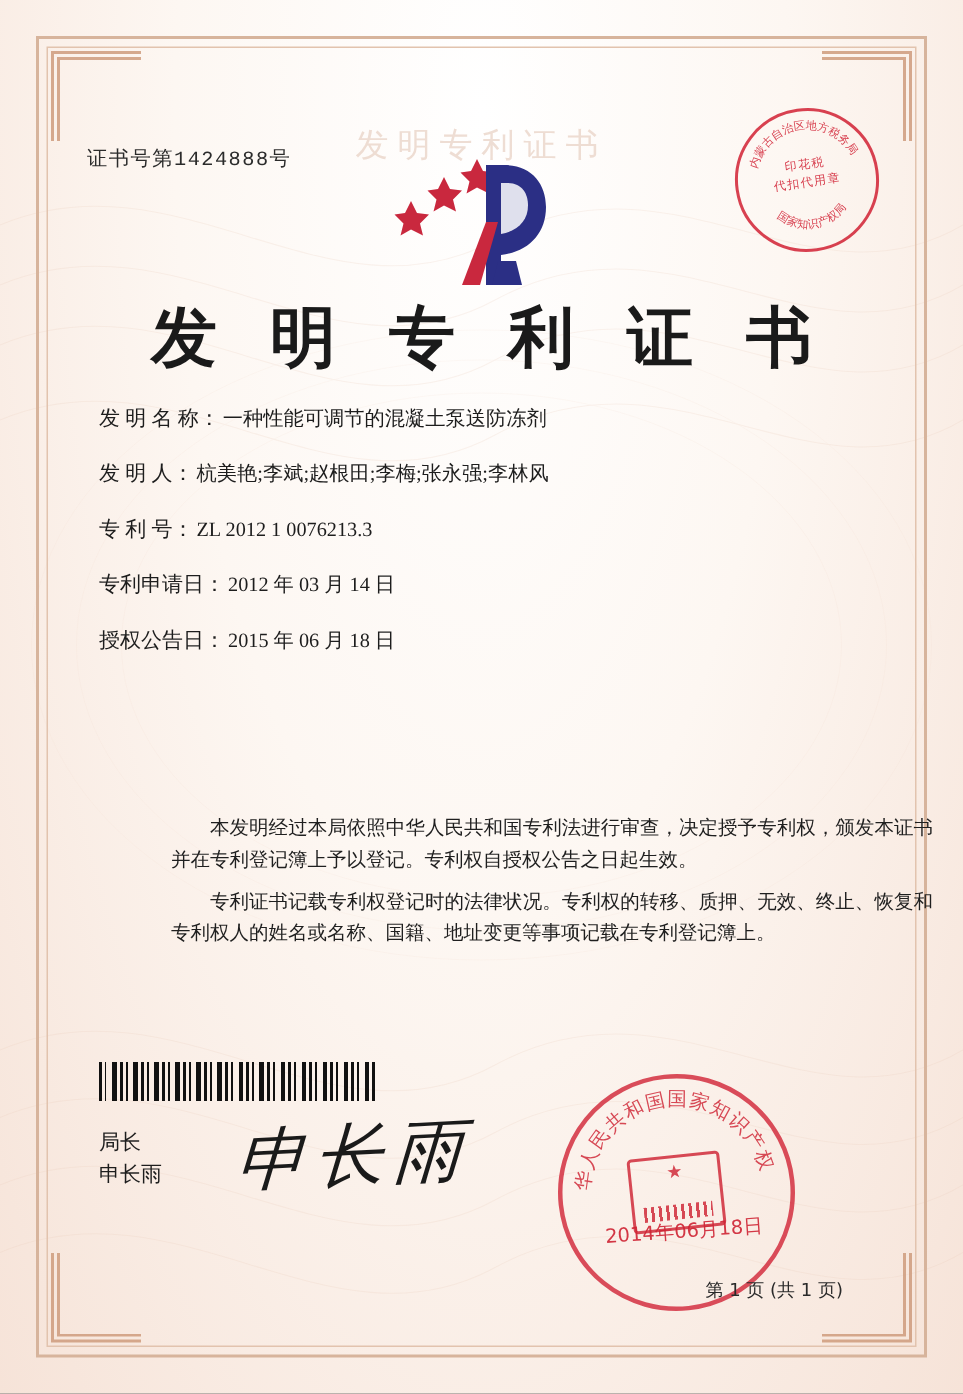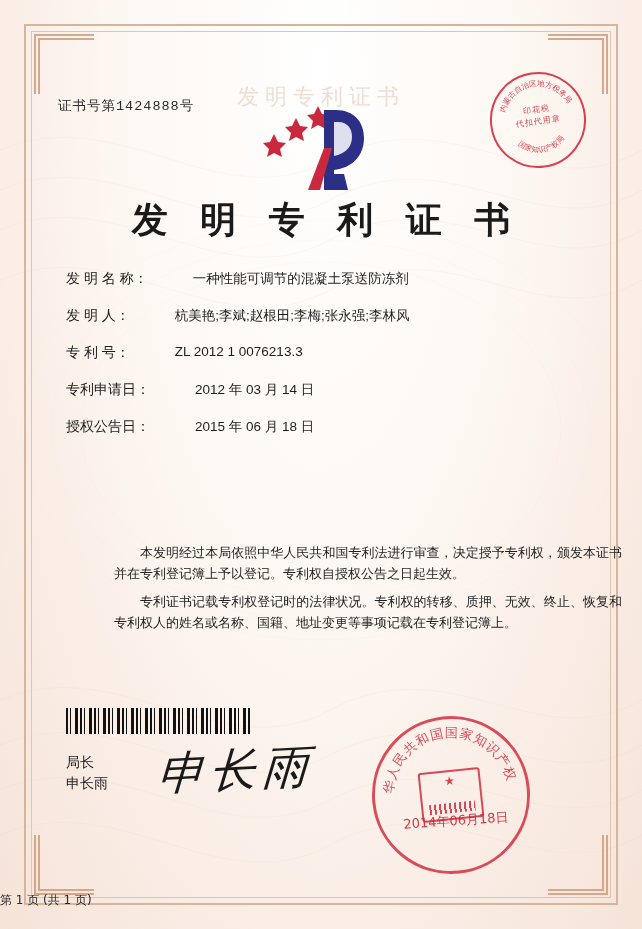--- a/index.html
+++ b/index.html
@@ -118,42 +118,41 @@
     letter-spacing: 1px;
   }
   .top-seal .mid.l1 { top: 30px; }
   .top-seal .mid.l2 { top: 42px; }
 
   .title {
     position: absolute;
     left: 0; top: 196px;
     width: 642px;
     text-align: center;
-    font-size: 36px;
+    font-size: 44px;
     font-weight: bold;
     letter-spacing: 10px;
     color: #1a1a1a;
     font-family: "DejaVu Sans", sans-serif;
     text-indent: 10px;
   }
 
   
   .fields {
     position: absolute;
     left: 66px; top: 270px;
     width: 510px;
   }
   .field {
     display: flex;
-    align-items: flex-start;
+    align-items: center;
     margin-bottom: 19px;
     font-size: 14px;
     color: #1d1d1d;
-    font-family: Liberation Sans, sans-serif;
-    gap: 43px;
+    font-family: Liberation Serif, serif;
   }
   .field .label {
     white-space: nowrap;
   }
   .field .value {
     margin-left: 2px;
     font-size: 13.5px;
   }
 
   
@@ -255,25 +254,24 @@
     font-family: "DejaVu Sans", sans-serif;
     transform: rotate(-4deg);
     opacity: .9;
   }
 
   
   .footer {
     position: absolute;
     left: 0; top: 852px;
     width: 562px;
-    text-align: left;
+    text-align: right;
     font-size: 12px;
     color: #2a2a2a;
     font-family: "DejaVu Sans", sans-serif;
-    margin-top: 40px;
   }
 </style>
 </head>
 <body>
 
 <div id="certificate">
 
   <svg class="guilloche" viewBox="0 0 642 929" preserveAspectRatio="none">
     <defs>
       <linearGradient id="g1" x1="0" y1="0" x2="0" y2="1">

